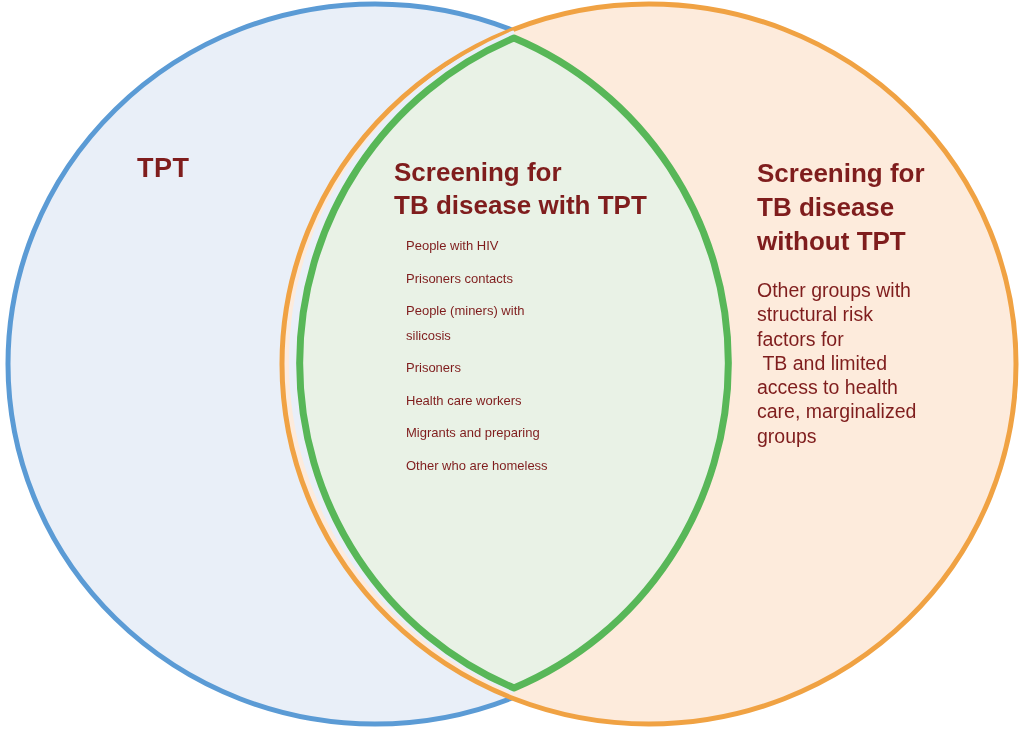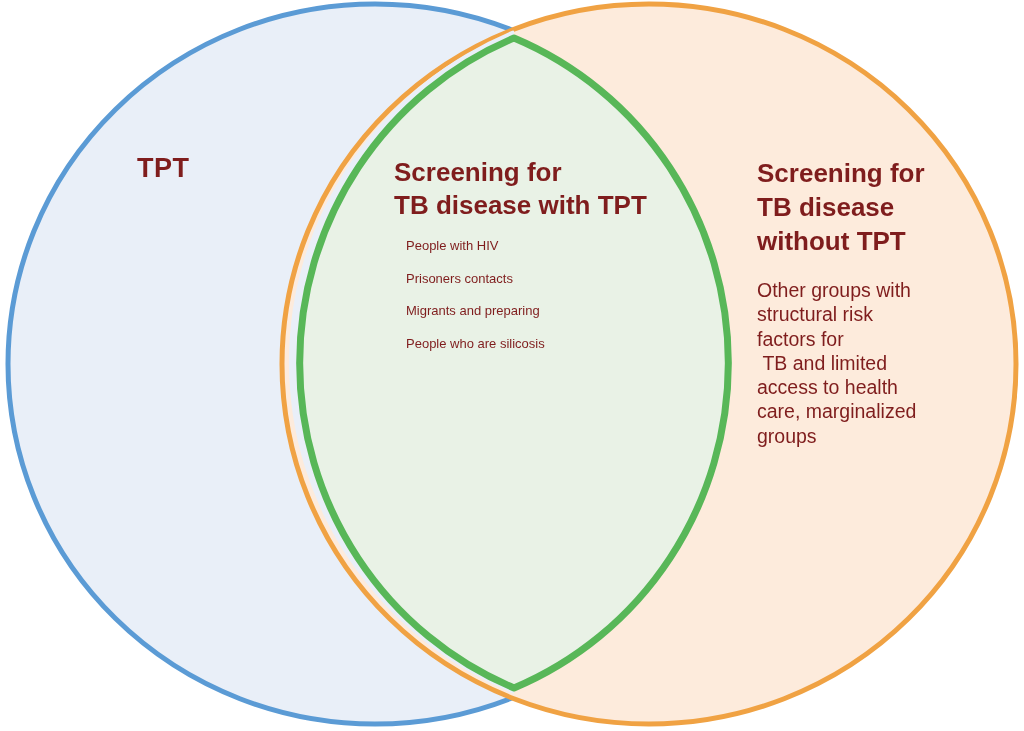--- a/index.html
+++ b/index.html
@@ -89,22 +89,26 @@
   </svg>
 
   <div class="txt label-tpt">TPT</div>
 
   <div class="txt lens-title">Screening for
 TB disease with TPT</div>
 
   <div class="lens-list">
     <div class="lens-item">People with HIV</div>
     <div class="lens-item">Prisoners contacts</div>
+    <div class="lens-item">People (miners) with
+silicosis</div>
+    <div class="lens-item">Prisoners</div>
+    <div class="lens-item">Health care workers</div>
     <div class="lens-item">Migrants and preparing</div>
-    <div class="lens-item">People who are silicosis</div>
+    <div class="lens-item">Other who are homeless</div>
   </div>
 
   <div class="txt right-title">Screening for
 TB disease
 without TPT</div>
 
   <div class="txt right-body">Other groups with
 structural risk
 factors for
  TB and limited

